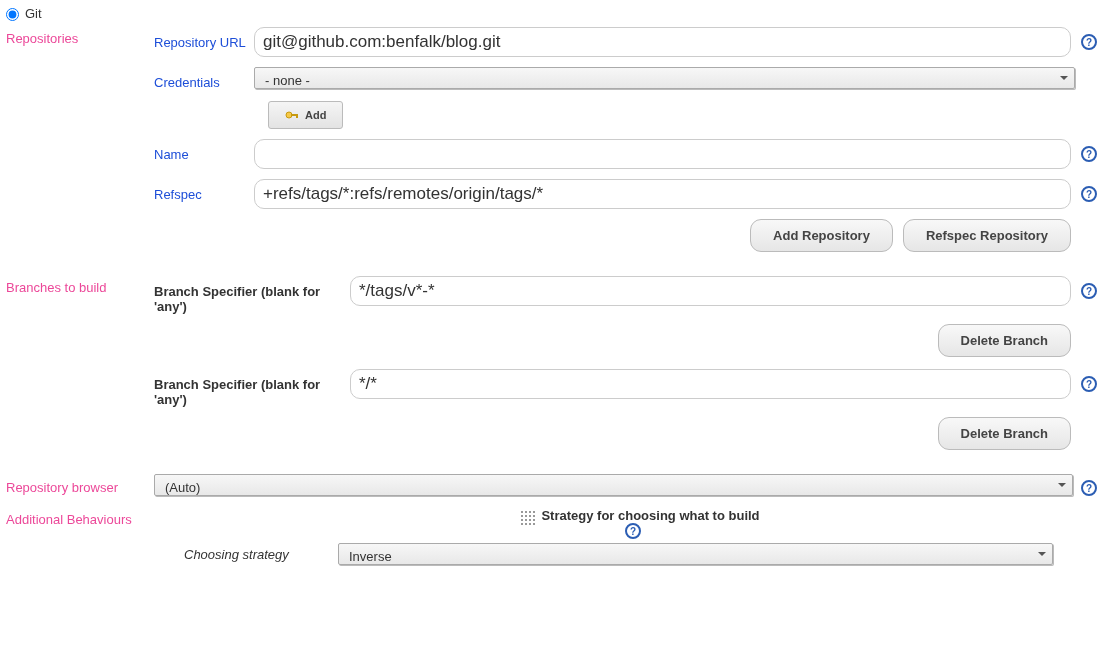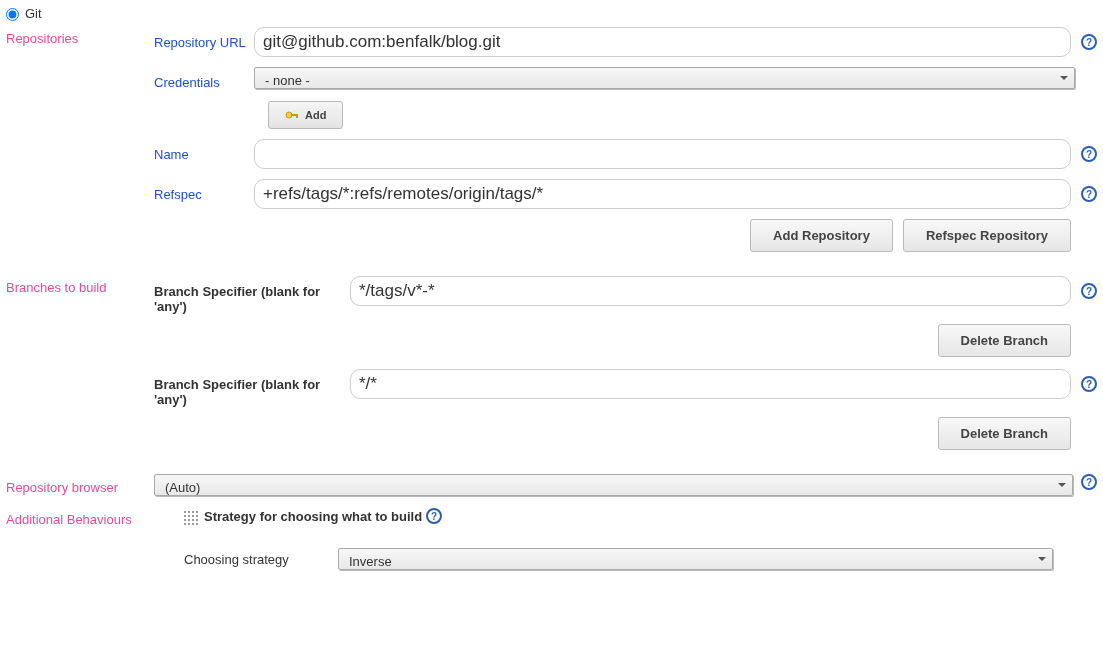--- a/index.html
+++ b/index.html
@@ -103,21 +103,21 @@
     border-radius: 3px;
     padding: 8px 22px;
     font-size: 13px;
     font-weight: 600;
     color: #444;
     cursor: pointer;
     display: inline-flex;
     align-items: center;
     gap: 6px;
   }
-  .btn-plain { font-weight: 600; }
+  .btn-plain { font-weight: 600; border-radius: 11px; }
   .btn-row {
     display: flex;
     gap: 10px;
     justify-content: flex-end;
     padding-right: 26px;
     margin-top: 6px;
     margin-bottom: 12px;
   }
   .add-btn {
     background: linear-gradient(#f5f5f5,#e3e3e3);
@@ -153,41 +153,43 @@
     height: 2px;
     background-image: repeating-linear-gradient(to right,#999 0 2px,transparent 2px 4px);
   }
   .drag-handle span:nth-child(1){top:0;}
   .drag-handle span:nth-child(2){top:4px;}
   .drag-handle span:nth-child(3){top:8px;}
   .drag-handle span:nth-child(4){top:12px;}
   .strategy-title {
     display: flex;
     align-items: center;
-    justify-content: flex-start;
-    margin-bottom: 24px;
+    justify-content: center;
+    margin-bottom: 4px;
+    flex-direction: column;
   }
   .strategy-title-left {
     display: flex;
     align-items: center;
   }
   .strategy-title b {
     font-weight: bold;
     color: #333;
   }
   .choosing-row {
     display: flex;
     align-items: center;
     gap: 10px;
     padding-left: 0;
   }
   .choosing-label {
     width: 120px;
     flex: 0 0 120px;
     color: #333;
+    font-style: italic;
   }
 </style>
 </head>
 <body>
 
 <div class="radio-row">
   <input type="radio" checked="" class="radio-dot" style="">
   <span>Git</span>
 </div>
 
@@ -312,21 +314,21 @@
           <span>Delete Branch</span>
         </button>
     </div>
 
   </div>
 </div>
 
 <div class="section" style="align-items:center;">
   <div class="section-label">Repository browser</div>
   <div class="section-body">
-    <div style="display:flex; align-items:flex-start; gap:4px;">
+    <div style="display:flex; align-items:flex-end; gap:4px;">
       <div class="select">
         <span>(Auto)</span>
         <span class="caret"></span>
       </div>
       <span class="help-icon">
         <svg viewBox="0 0 16 16">
             <circle cx="8" cy="8" r="7" fill="none" stroke="#2b5db3" stroke-width="2"></circle>
             <text x="8" y="12" text-anchor="middle" font-size="10" font-weight="bold" fill="#2b5db3">?</text>
           </svg>
       </span>

